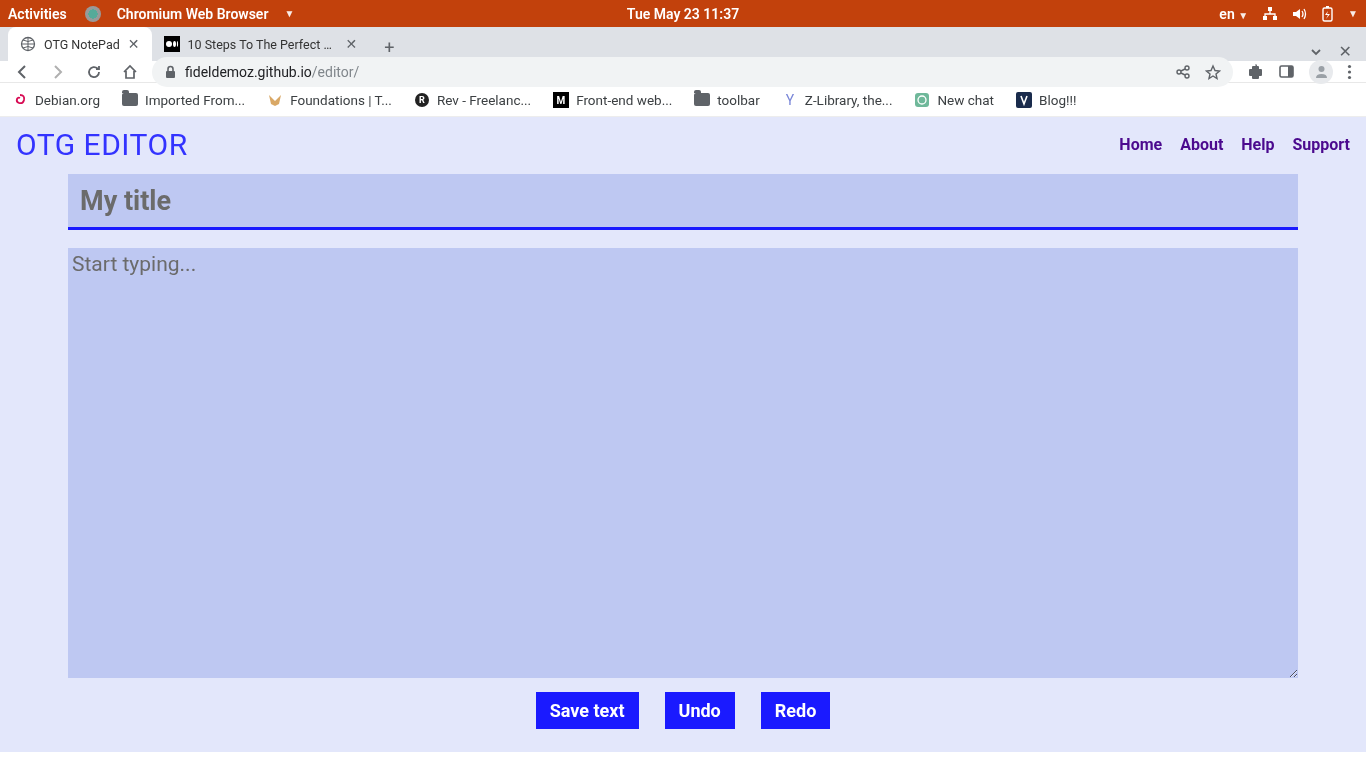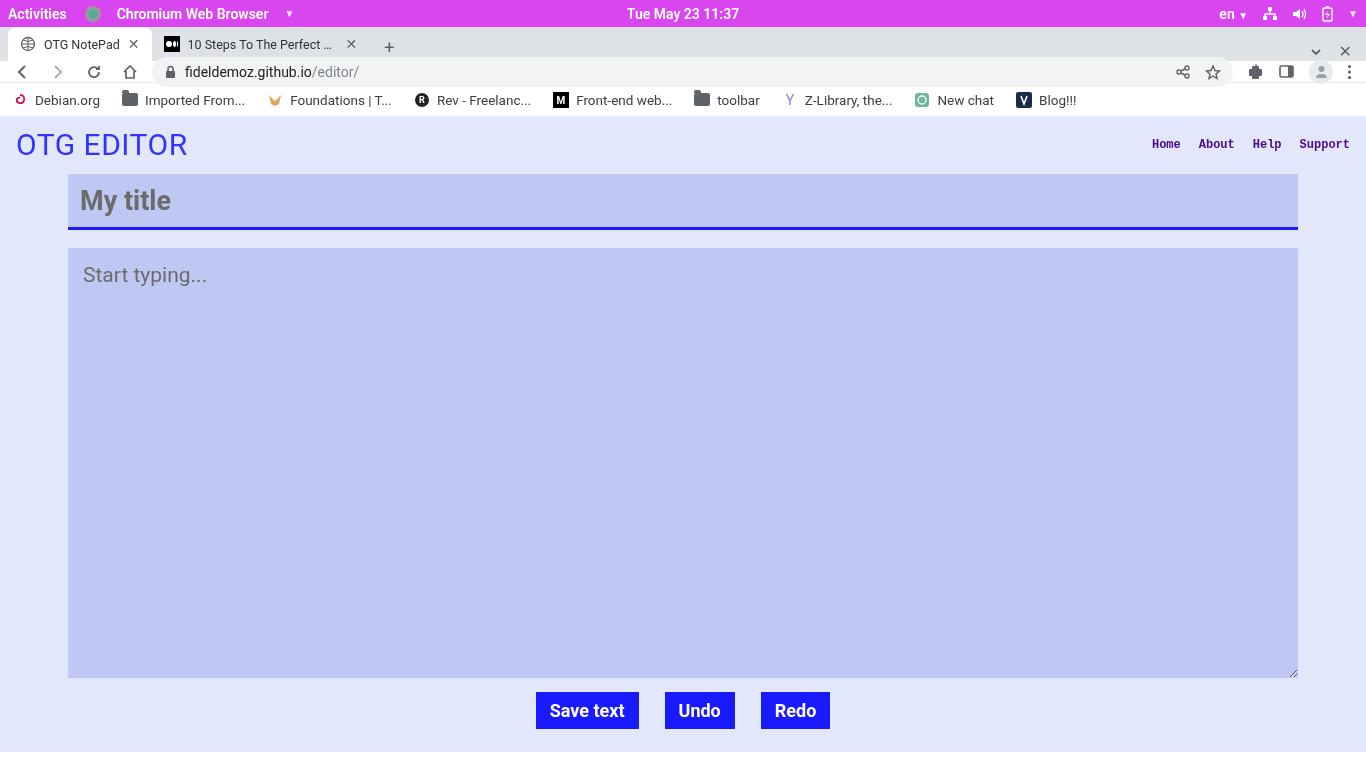--- a/index.html
+++ b/index.html
@@ -1,19 +1,19 @@
 <!DOCTYPE html>
 <html><head>
   <meta charset="utf-8">
   <style>
     * { margin: 0; padding: 0; box-sizing: border-box; font-family: -apple-system, BlinkMacSystemFont, "Segoe UI", Roboto, Ubuntu, "Helvetica Neue", sans-serif; }
     body { width: 1366px; height: 768px; overflow: hidden; background: #fff; }
 
     
-    .gnome-bar { height: 27px; background: #d946ef; color: #fff; display: flex; align-items: center; font-size: 14px; font-weight: 600; padding: 0 8px; }
+    .gnome-bar { height: 27px; background: #c2410c; color: #fff; display: flex; align-items: center; font-size: 14px; font-weight: 600; padding: 0 8px; }
     .gnome-left { display: flex; align-items: center; gap: 18px; }
     .gnome-center { position: absolute; left: 50%; transform: translateX(-50%); }
     .gnome-right { margin-left: auto; display: flex; align-items: center; gap: 14px; }
     .gnome-app { display: flex; align-items: center; gap: 16px; }
     .tri-down { font-size: 10px; opacity: 0.9; }
     .chromium-icon { width: 16px; height: 16px; border-radius: 50%; background: radial-gradient(circle at 50% 50%, #5a9 0 40%, #999 41% 100%); display: inline-block; }
 
     
     .tab-strip { height: 34px; background: #dee1e6; display: flex; align-items: flex-end; padding-left: 8px; }
     .tab { height: 34px; display: flex; align-items: center; padding: 0 12px; font-size: 12.5px; color: #333; gap: 8px; max-width: 240px; border-radius: 8px 8px 0 0; position: relative; }
@@ -41,26 +41,26 @@
     .bm { display: flex; align-items: center; gap: 7px; cursor: pointer; white-space: nowrap; }
     .bm-icon { width: 16px; height: 16px; display: flex; align-items: center; justify-content: center; }
     .folder-icon { width: 16px; height: 13px; background: #5f6368; border-radius: 2px; position: relative; }
     .folder-icon::before { content: ""; position: absolute; top: -3px; left: 0; width: 7px; height: 3px; background: #5f6368; border-radius: 2px 2px 0 0; }
 
     
     .page { background: #e3e7fb; height: calc(768px - 27px - 34px - 38px - 34px); padding: 0; }
     .page-header { display: flex; align-items: center; justify-content: space-between; padding: 10px 16px 4px 16px; }
     .logo { font-size: 30px; font-weight: 400; color: #3333ff; letter-spacing: 0.5px; }
     .nav-links { display: flex; gap: 18px; }
-    .nav-links a { color: #4b0a8e; font-weight: 700; font-size: 12px; text-decoration: none; cursor: pointer; font-family: Liberation Mono, monospace; }
+    .nav-links a { color: #4b0a8e; font-weight: 700; font-size: 16px; text-decoration: none; cursor: pointer; }
 
     .editor-wrap { padding: 8px 68px 0 68px; }
     .title-input { width: 100%; height: 56px; background: #bec8f2; border: none; border-bottom: 3px solid #1a1aff; font-size: 27px; font-weight: 700; color: #7f1d1d; padding: 0 12px; outline: none; }
     .title-input::placeholder { color: #6b6b6b; }
-    .body-textarea { width: 100%; height: 430px; margin-top: 18px; background: #bec8f2; border: none; font-size: 21px; color: #666; padding: 15px; outline: none; resize: both; font-family: inherit; }
+    .body-textarea { width: 100%; height: 430px; margin-top: 18px; background: #bec8f2; border: none; font-size: 21px; color: #666; padding: 4px; outline: none; resize: both; font-family: inherit; }
     .body-textarea::placeholder { color: #6b6b6b; }
 
     .action-row { display: flex; justify-content: center; gap: 26px; margin-top: 10px; }
     .action-btn { background: #1a1aff; color: #fff; border: none; font-size: 18px; font-weight: 700; padding: 8px 14px; cursor: pointer; }
 
     svg { display: block; }
   </style>
 </head>
 <body>
 

